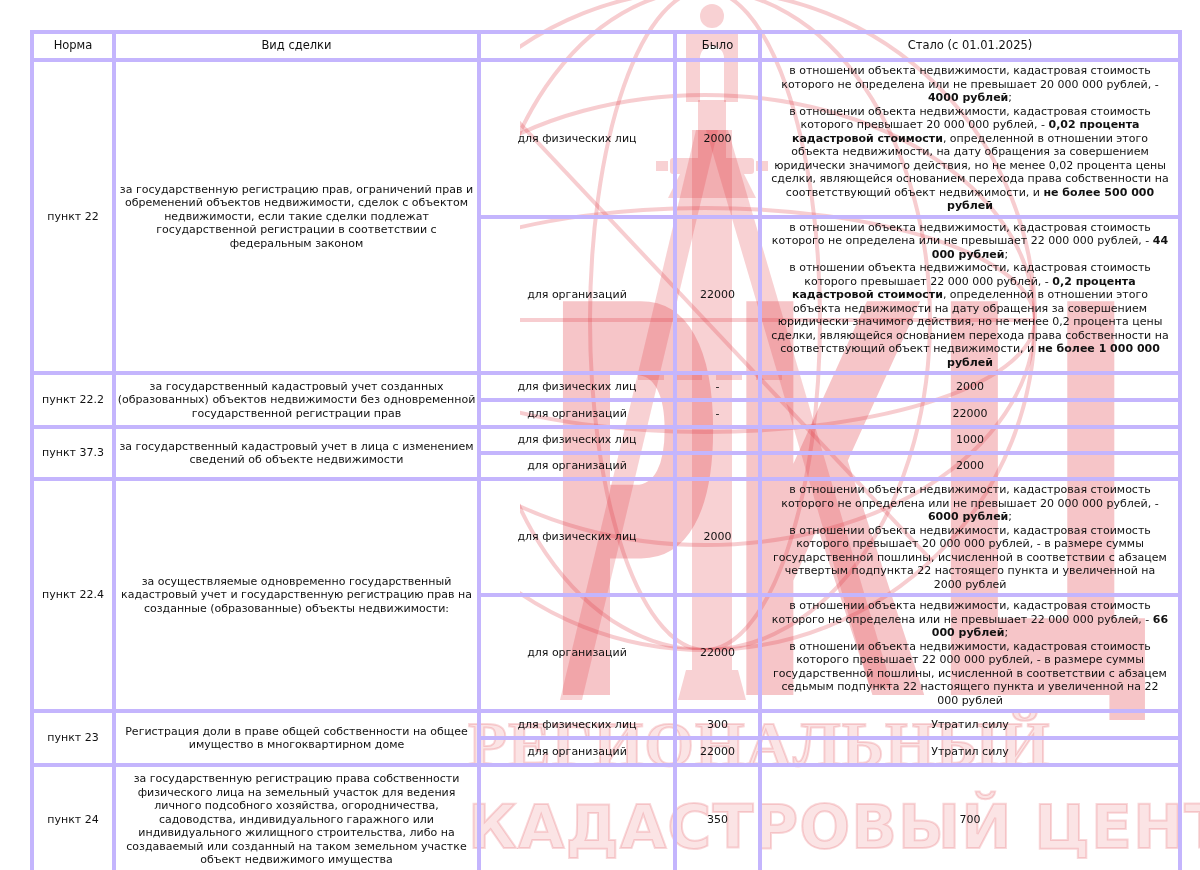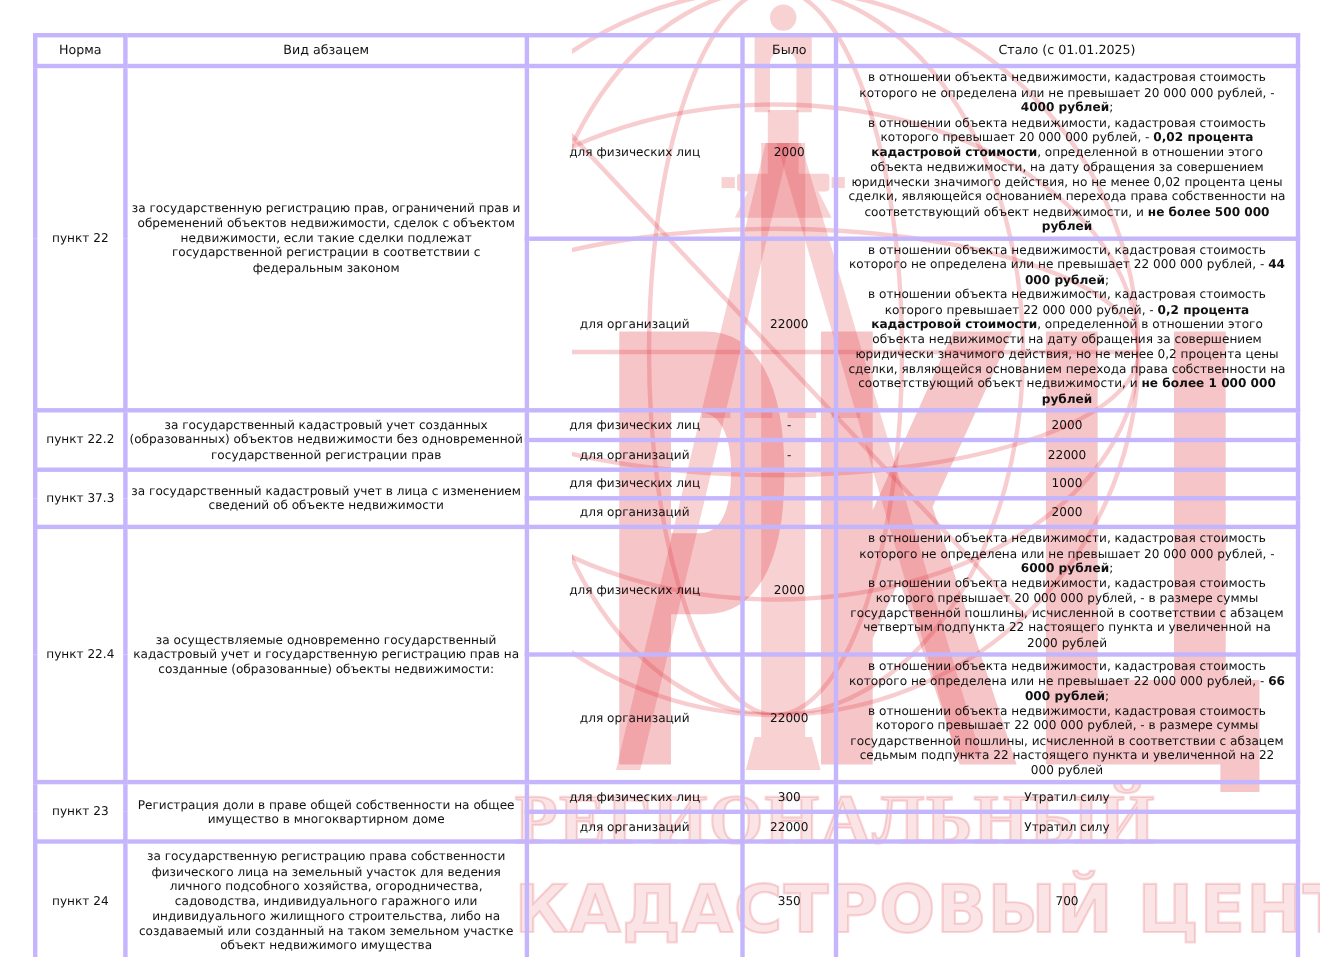--- a/index.html
+++ b/index.html
@@ -105,21 +105,21 @@
     <colgroup>
       <col style="width:82px">
       <col style="width:365px">
       <col style="width:196px">
       <col style="width:85px">
       <col style="width:420px">
     </colgroup>
     <thead>
       <tr style="height:28px">
         <th>Норма</th>
-        <th>Вид абзацем</th>
+        <th>Вид сделки</th>
         <th></th>
         <th>Было</th>
         <th>Стало (с 01.01.2025)</th>
       </tr>
     </thead>
     <tbody>
 
       <tr style="height:114px">
         <td rowspan="2">пункт 22</td>
         <td rowspan="2" class="vid">за государственную регистрацию прав, ограничений прав и обременений объектов недвижимости, сделок с объектом недвижимости, если такие сделки подлежат государственной регистрации в соответствии с федеральным законом</td>

